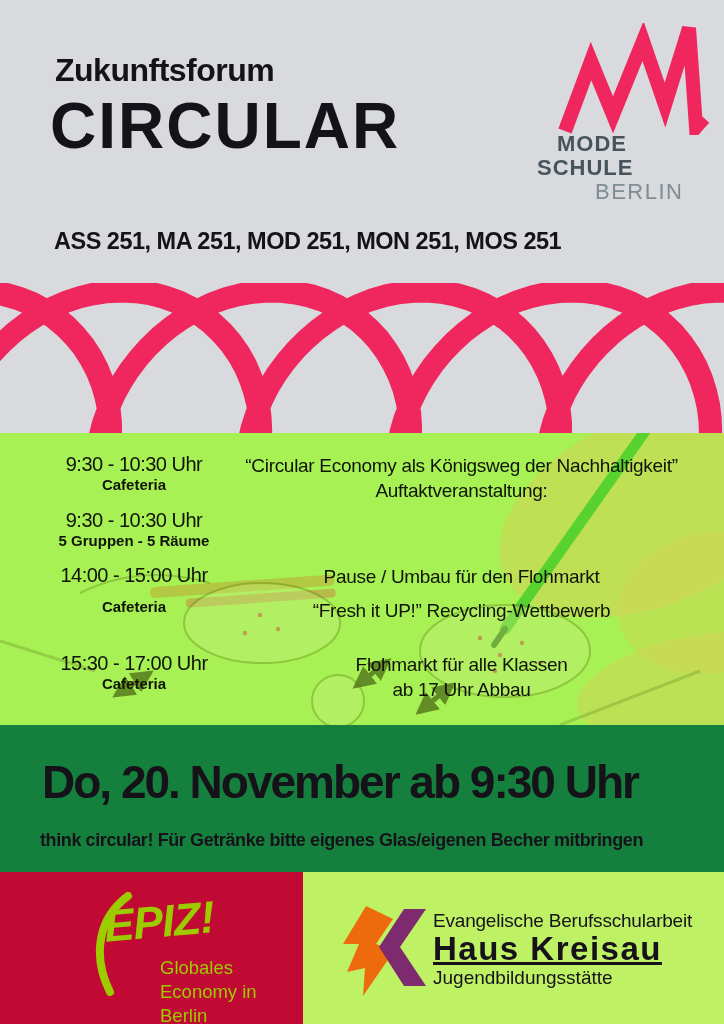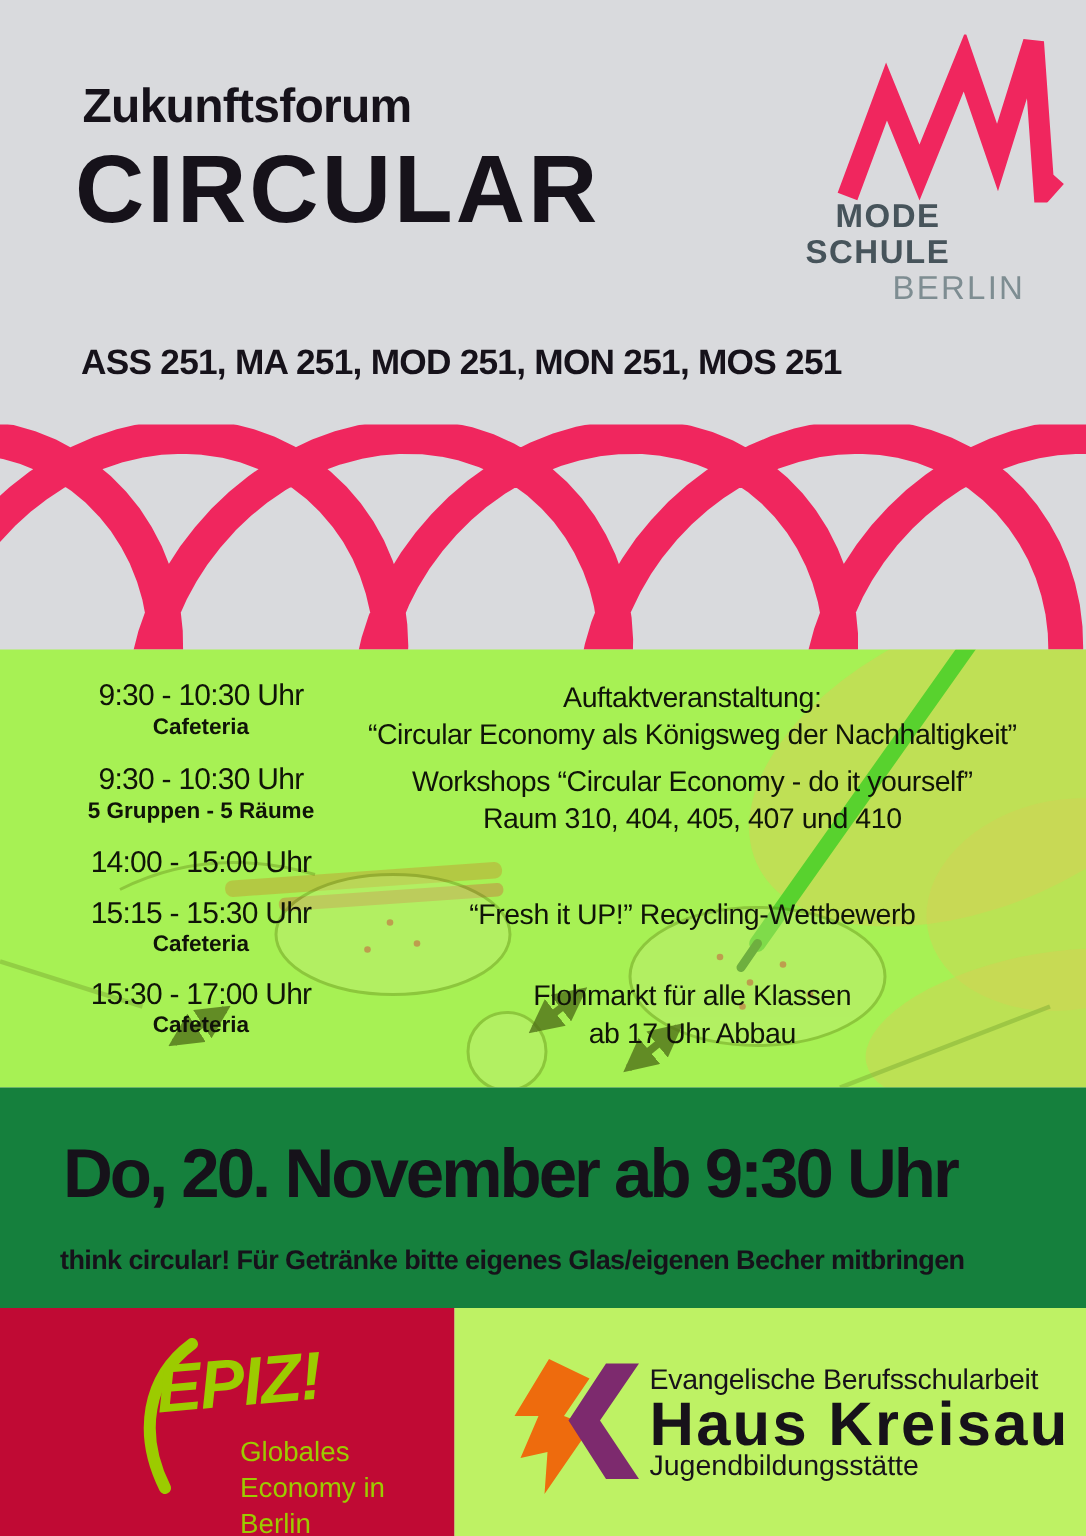--- a/index.html
+++ b/index.html
@@ -38,21 +38,21 @@
   .footer{position:absolute;left:0;top:872px;width:724px;height:152px;display:flex;}
   .epiz-block{position:relative;width:303px;height:152px;background:#c00a34;flex:none;}
   .kreisau-block{position:relative;flex:1;background:#bef264;}
   .epiz-arc{position:absolute;left:88px;top:20px;}
   .epiz-word{position:absolute;left:104px;top:24px;font-size:45px;font-weight:700;font-style:italic;
              letter-spacing:-1px;color:#9ccb00;transform:rotate(-5deg);}
   .epiz-tag{position:absolute;left:160px;top:84px;font-size:18.5px;line-height:24px;font-weight:400;color:#9ccb00;}
   .kr-shapes{position:absolute;left:0;top:0;}
   .kr-text{position:absolute;left:130px;top:38px;color:#17121a;}
   .kr-l1{font-size:19px;font-weight:400;line-height:21px;letter-spacing:-0.2px;}
-  .kr-l2{font-size:41px;font-weight:700;letter-spacing:1.5px;line-height:36px;}
+  .kr-l2{font-size:33px;font-weight:700;letter-spacing:1.5px;line-height:36px;text-decoration:underline;}
   .kr-l3{font-size:19px;font-weight:400;line-height:21px;}
 </style>
 </head>
 <body>
 
 <div class="poster">
 
   <div class="kicker">Zukunftsforum</div>
   <div class="big-title">
     <div>CIRCULAR</div>
@@ -116,43 +116,42 @@
         <line x1="452" y1="252" x2="419" y2="279" marker-start="url(#ah)" marker-end="url(#ah)"></line>
       </g>
     </svg>
 
     <div class="srow r1">
       <div>
         <div class="stime">9:30 - 10:30 Uhr</div>
         <div class="sloc">Cafeteria</div>
       </div>
       <div>
+        <div class="sdesc">“Circular Economy als Königsweg der Nachhaltigkeit”</div>
         <div class="sdesc">Auftaktveranstaltung:</div>
-        <div class="sdesc">“Circular Economy als Königsweg der Nachhaltigkeit”</div>
       </div>
     </div>
     <div class="srow r2">
       <div>
         <div class="stime">9:30 - 10:30 Uhr</div>
         <div class="sloc">5 Gruppen - 5 Räume</div>
       </div>
-      <div>
-        <div class="sdesc">Workshops “Circular Economy - do it yourself”</div>
-        <div class="sdesc">Raum 310, 404, 405, 407 und 410</div>
-      </div>
     </div>
     <div class="srow r3">
       <div>
         <div class="stime">14:00 - 15:00 Uhr</div>
         <div class="sloc"></div>
       </div>
+      <div>
+        <div class="sdesc">Pause / Umbau für den Flohmarkt</div>
+        <div class="sdesc"></div>
+      </div>
     </div>
     <div class="srow r4">
       <div>
-        <div class="stime">15:15 - 15:30 Uhr</div>
         <div class="sloc">Cafeteria</div>
       </div>
       <div>
         <div class="sdesc">“Fresh it UP!” Recycling-Wettbewerb</div>
         <div class="sdesc"></div>
       </div>
     </div>
     <div class="srow r5">
       <div>
         <div class="stime">15:30 - 17:00 Uhr</div>

